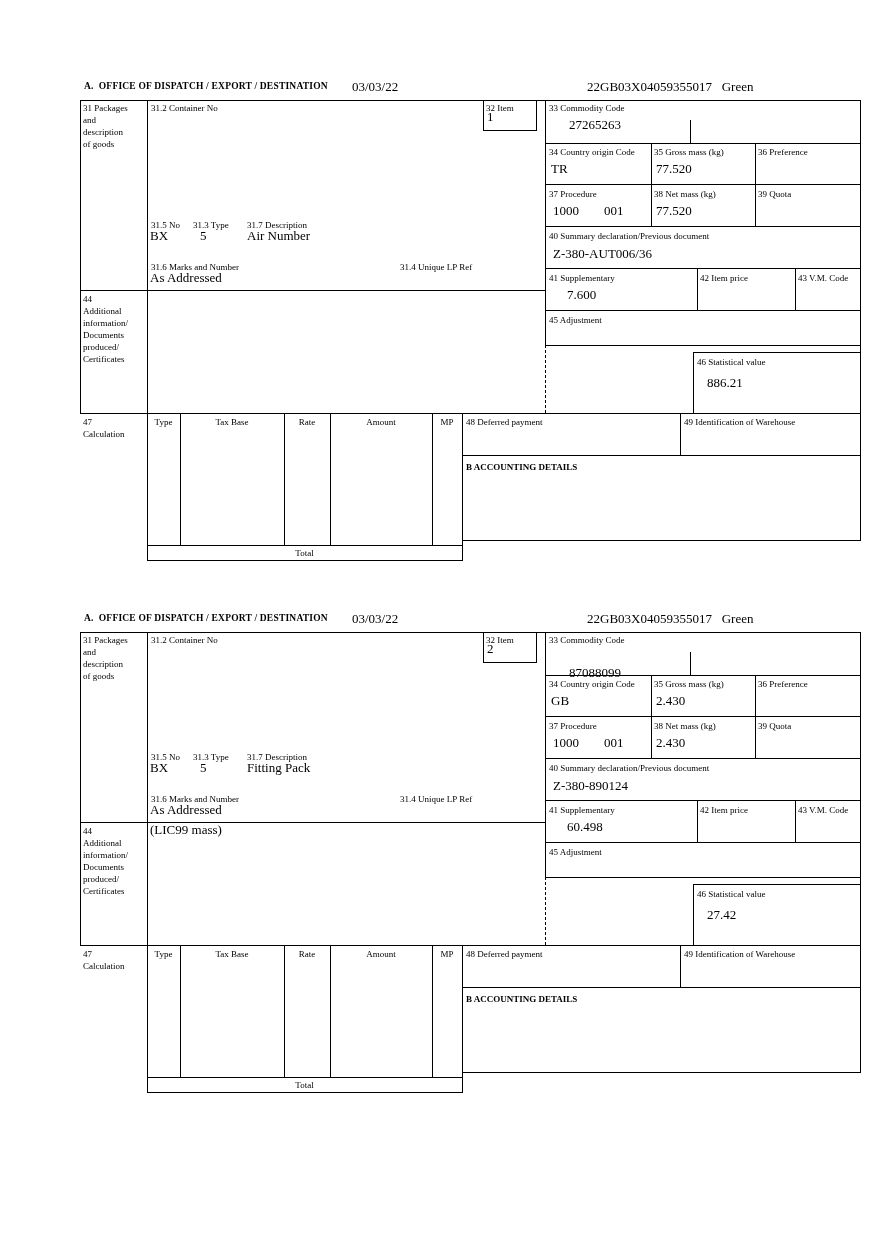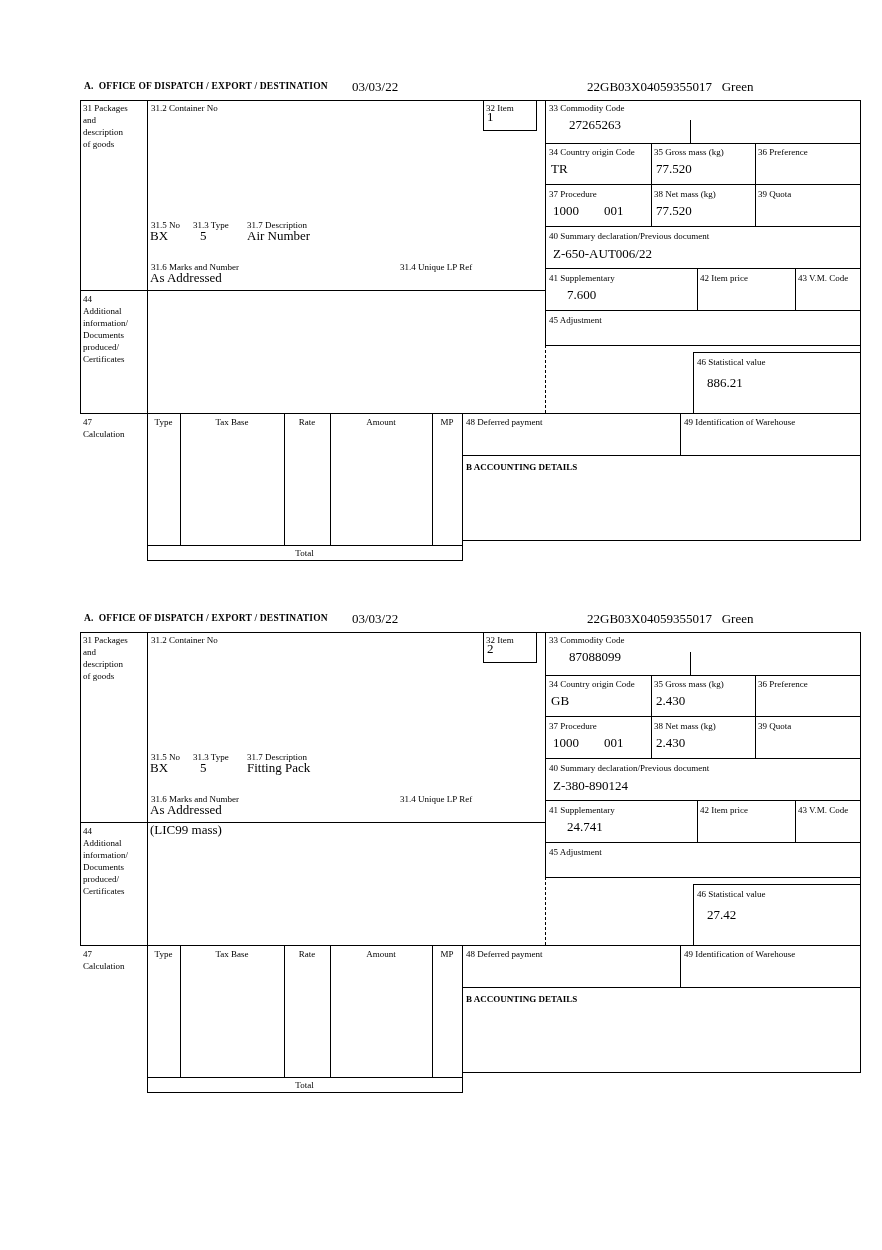--- a/index.html
+++ b/index.html
@@ -109,21 +109,21 @@
     <div class="lb ctr" style="left:352px;top:336px;width:30px">MP</div>
     <div class="lb ctr" style="left:67px;top:467px;width:315px">Total</div>
 
     <div class="val" style="left:407px;top:30px">1</div>
     <div class="val" style="left:489px;top:38px">27265263</div>
     <div class="val" style="left:471px;top:82px">TR</div>
     <div class="val" style="left:576px;top:82px">77.520</div>
     <div class="val" style="left:473px;top:124px">1000</div>
     <div class="val" style="left:524px;top:124px">001</div>
     <div class="val" style="left:576px;top:124px">77.520</div>
-    <div class="val" style="left:473px;top:167px">Z-650-AUT006/22</div>
+    <div class="val" style="left:473px;top:167px">Z-380-AUT006/36</div>
     <div class="val" style="left:70px;top:149px">BX</div>
     <div class="val" style="left:120px;top:149px">5</div>
     <div class="val" style="left:167px;top:149px">Air Number</div>
     <div class="val" style="left:70px;top:191px">As Addressed</div>
     <div class="val" style="left:487px;top:208px">7.600</div>
     <div class="val" style="left:70px;top:211px"></div>
     <div class="val" style="left:627px;top:296px">886.21</div>
   </div>
 
   <div class="sheet" id="sheet2">
@@ -203,29 +203,29 @@
     <div class="lb" style="left:604px;top:336px">49 Identification of Warehouse</div>
     <div class="lb b" style="left:386px;top:381px">B ACCOUNTING DETAILS</div>
     <div class="lb ctr" style="left:67px;top:336px;width:33px">Type</div>
     <div class="lb ctr" style="left:100px;top:336px;width:104px">Tax Base</div>
     <div class="lb ctr" style="left:204px;top:336px;width:46px">Rate</div>
     <div class="lb ctr" style="left:250px;top:336px;width:102px">Amount</div>
     <div class="lb ctr" style="left:352px;top:336px;width:30px">MP</div>
     <div class="lb ctr" style="left:67px;top:467px;width:315px">Total</div>
 
     <div class="val" style="left:407px;top:30px">2</div>
-    <div class="val" style="left:489px;top:38px">87088099</div>
+    <div class="val" style="left:489px;top:54px">87088099</div>
     <div class="val" style="left:471px;top:82px">GB</div>
     <div class="val" style="left:576px;top:82px">2.430</div>
     <div class="val" style="left:473px;top:124px">1000</div>
     <div class="val" style="left:524px;top:124px">001</div>
     <div class="val" style="left:576px;top:124px">2.430</div>
     <div class="val" style="left:473px;top:167px">Z-380-890124</div>
     <div class="val" style="left:70px;top:149px">BX</div>
     <div class="val" style="left:120px;top:149px">5</div>
     <div class="val" style="left:167px;top:149px">Fitting Pack</div>
     <div class="val" style="left:70px;top:191px">As Addressed</div>
-    <div class="val" style="left:487px;top:208px">24.741</div>
+    <div class="val" style="left:487px;top:208px">60.498</div>
     <div class="val" style="left:70px;top:211px">(LIC99 mass)</div>
     <div class="val" style="left:627px;top:296px">27.42</div>
   </div>
 
 </div>
 
 </body></html>

